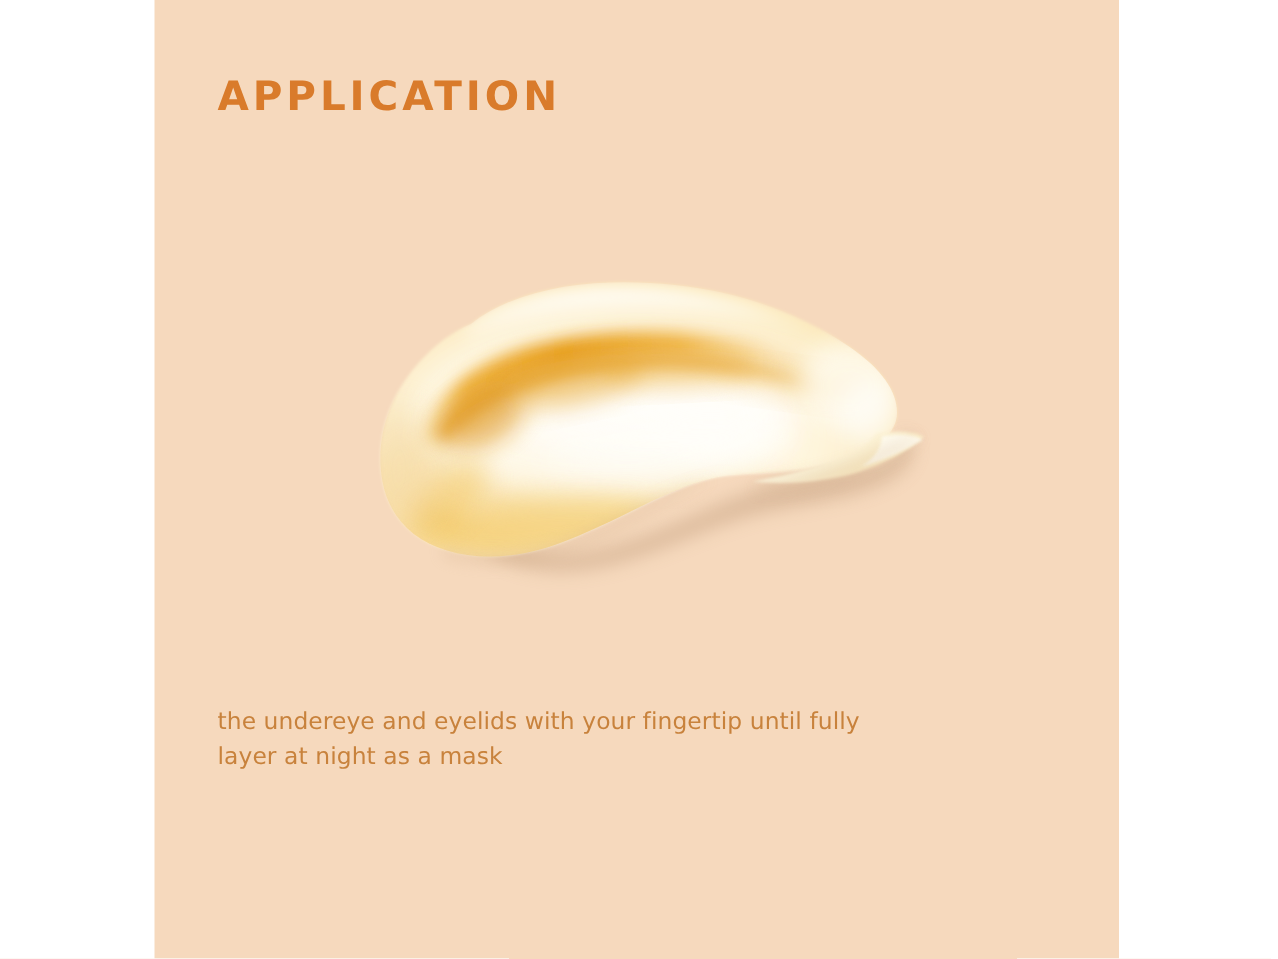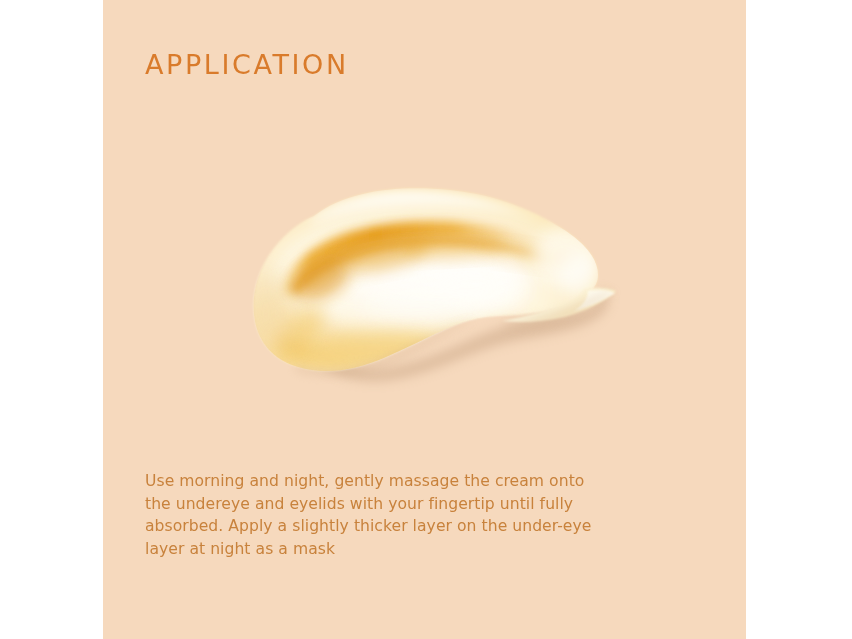--- a/index.html
+++ b/index.html
@@ -30,21 +30,21 @@
     height: 639px;
     background: #f6d9bd;
   }
 
   
   #heading {
     position: absolute;
     left: 145px;
     top: 49px;
     font-size: 27px;
-    font-weight: 400;
+    font-weight: 700;
     letter-spacing: 2.6px;
     color: #d97b2b;
     line-height: 32px;
     white-space: nowrap;
     font-family: "DejaVu Sans", "Liberation Sans", sans-serif;
     text-align: center;
   }
 
   
   #swatch-wrap {
@@ -253,19 +253,17 @@
         <path d="M 58,182
                  C 92,192 124,186 156,172
                  C 190,157 216,142 240,136
                  C 214,148 188,166 154,180
                  C 120,194 86,196 60,188 Z" fill="#c9a47e" opacity="0.30" filter="url(#softBlur)"></path>
       </g>
     </svg>
   </div>
 
   <div id="body-text">
-    <span class="ln">Use morning and night, gently massage the cream onto</span>
     <span class="ln">the undereye and eyelids with your fingertip until fully</span>
-    <span class="ln">absorbed. Apply a slightly thicker layer on the under-eye</span>
     <span class="ln">layer at night as a mask</span>
   </div>
 
 </div>
 
 </body></html>

